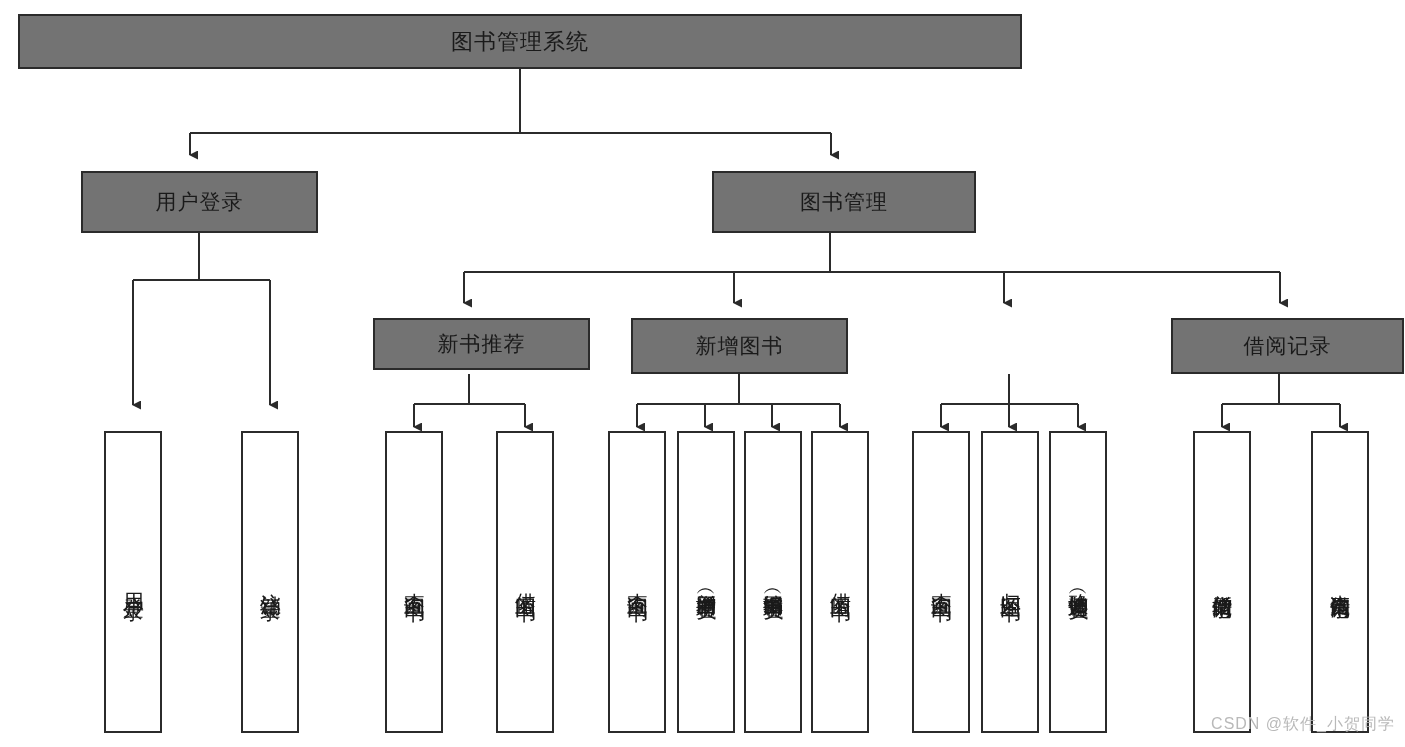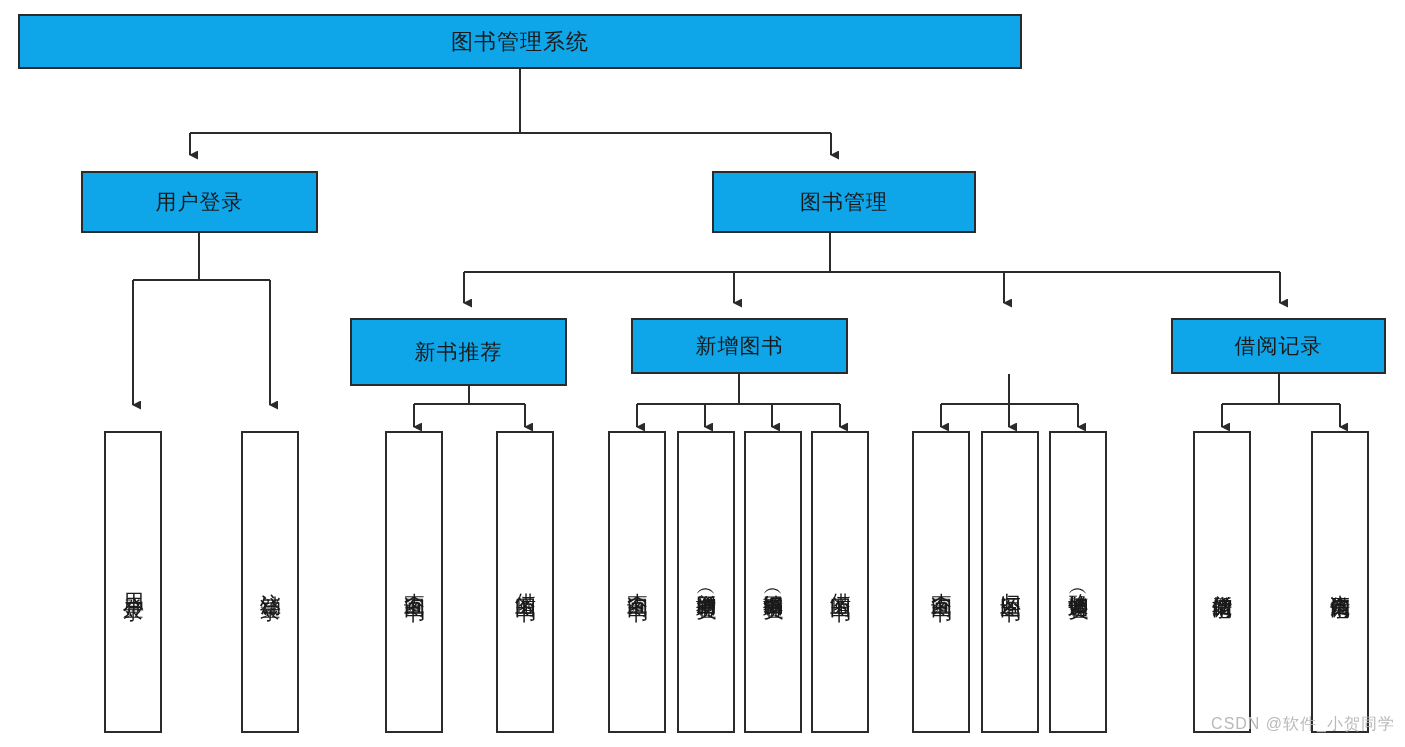--- a/index.html
+++ b/index.html
@@ -5,21 +5,21 @@
   html,body{margin:0;padding:0;background:#ffffff;}
   body{
     font-family:"Liberation Sans","DejaVu Sans",sans-serif;
     width:1405px;height:747px;overflow:hidden;position:relative;
   }
   #diagram-root{position:relative;width:1405px;height:747px;}
   svg#tree-svg{position:absolute;left:0;top:0;width:1405px;height:747px;display:block;}
 
   .node-box{
     position:absolute;
-    background:#0ea5e9;
+    background:#737373;
     border:2px solid #2b2b2b;
     box-sizing:border-box;
     display:flex;
     align-items:center;
     justify-content:center;
     color:#1a1a1a;
   }
   .node-label{
     font-size:21px;
     line-height:1.15;
@@ -122,30 +122,30 @@
   </div>
 
   <div class="node-box" style="left:81px;top:171px;width:237px;height:62px;">
     <span class="node-label">用户登录</span>
   </div>
 
   <div class="node-box" style="left:712px;top:171px;width:264px;height:62px;">
     <span class="node-label">图书管理</span>
   </div>
 
-  <div class="node-box" style="left:350px;top:318px;width:217px;height:68px;">
+  <div class="node-box" style="left:373px;top:318px;width:217px;height:52px;">
     <span class="node-label">新书推荐</span>
   </div>
 
   <div class="node-box" style="left:631px;top:318px;width:217px;height:56px;">
     <span class="node-label">新增图书</span>
   </div>
 
 
-  <div class="node-box" style="left:1171px;top:318px;width:215px;height:56px;">
+  <div class="node-box" style="left:1171px;top:318px;width:233px;height:56px;">
     <span class="node-label">借阅记录</span>
   </div>
 
   <div class="leaf-box" style="left:104px;top:431px;width:58px;height:302px;">
     <span class="leaf-label">用户登录</span>
   </div>
   <div class="leaf-box" style="left:241px;top:431px;width:58px;height:302px;">
     <span class="leaf-label">注销登录</span>
   </div>
 

